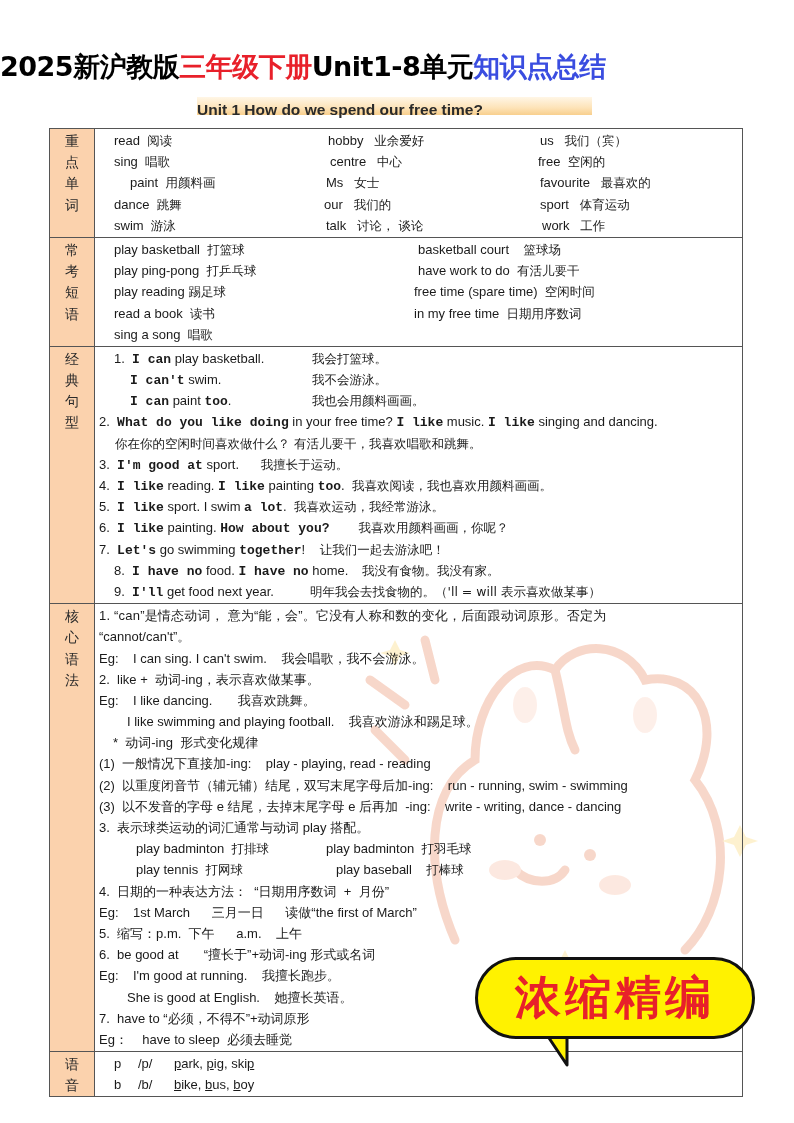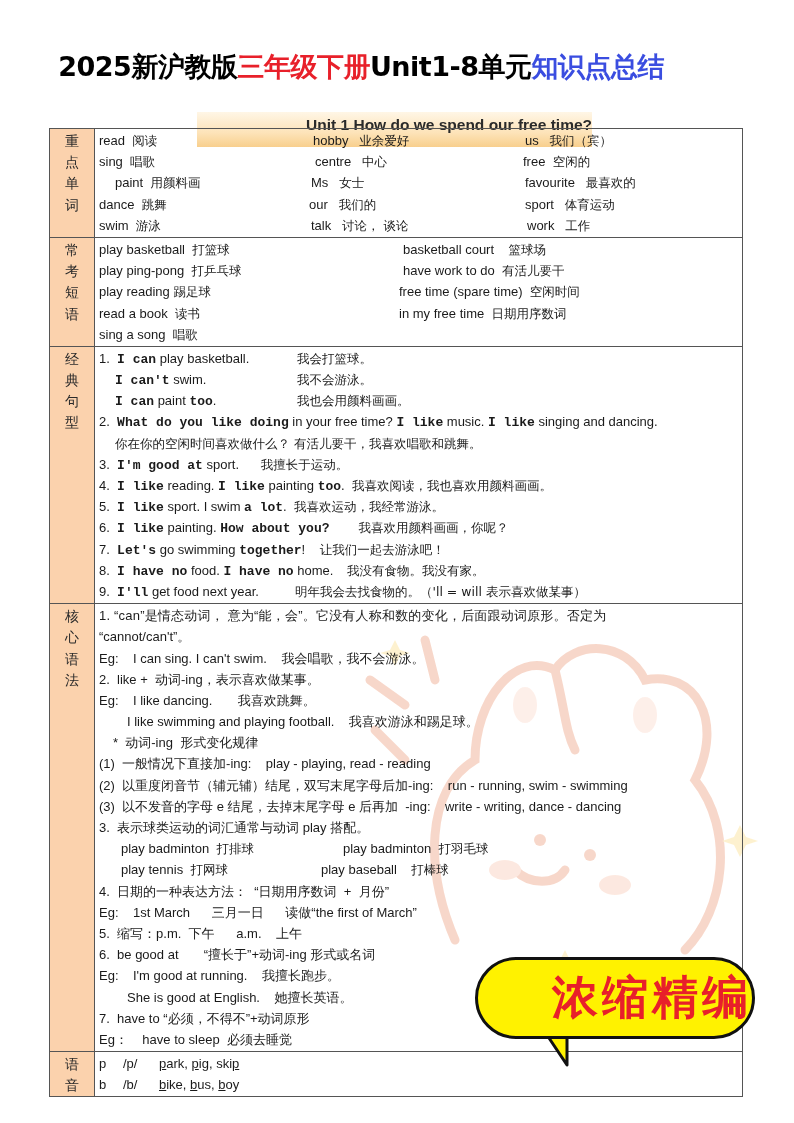--- a/index.html
+++ b/index.html
@@ -1,66 +1,66 @@
 <!DOCTYPE html>
 <html><head>
 <meta charset="utf-8">
 <style>
   * { box-sizing: border-box; margin: 0; padding: 0; }
   html, body { width: 794px; height: 1123px; background: #ffffff; overflow: hidden; }
   body { position: relative; font-family: "Liberation Sans", "DejaVu Sans", sans-serif; color: #1a1a1a; }
 
   .main-title {
-    position: absolute; left: 0; top: 50px; width: 664px; text-align: right;
+    position: absolute; left: 0; top: 50px; width: 664px; text-align: left;
     font-family: "DejaVu Sans", sans-serif; font-weight: bold; font-size: 27px;
     letter-spacing: -0.5px; line-height: 34px;
   }
   .main-title .red { color: #e8202a; }
   .main-title .blue { color: #3a4de0; }
   .main-title .black { color: #000; }
 
   .unit-banner {
-    position: absolute; left: 197px; top: 112px; width: 395px; height: 35px;
+    position: absolute; left: 197px; top: 97px; width: 395px; height: 18px;
     background: linear-gradient(to bottom, #fff6e6 0%, #fde3b8 60%, #f8cf8d 100%);
-    text-align: right; font-size: 15.5px; font-weight: bold; color: #2a2a2a; line-height: 26px;
+    text-align: left; font-size: 15.5px; font-weight: bold; color: #2a2a2a; line-height: 26px;
   }
 
   table.main {
     position: absolute; left: 49px; top: 128px; width: 694px;
     border-collapse: collapse; border: 1.5px solid #555;
     font-size: 13px; line-height: 21.2px;
   }
   table.main td { border: 1px solid #555; vertical-align: top; }
   td.label {
     width: 45px; background: #fbd2ad; text-align: center;
     font-family: "DejaVu Sans", sans-serif; font-size: 14px; line-height: 21.2px;
     padding-top: 2px; color: #2a2a2a;
   }
   td.label span { display: block; }
   td.content { padding: 1px 0 1px 4px; position: relative; }
-  .cols3 { position: relative; height: 21.2px; white-space: nowrap; }
+  .cols3 { position: relative; height: 21.2px; white-space: nowrap; margin-left: 15px; }
   .cols3 span.col { position: absolute; top: 0; }
 
   .line { height: 21.2px; white-space: nowrap; }
   .cn { font-family: "DejaVu Sans", sans-serif; font-size: 12.5px; }
   b { font-weight: bold; font-family: Liberation Mono, monospace; }
   u { text-decoration: underline; }
 
   .bunny {
     position: absolute; left: 365px; top: 610px; width: 400px; height: 380px;
     pointer-events: none; opacity: 0.55;
   }
 
   .badge {
     position: absolute; left: 475px; top: 957px; width: 280px; height: 90px;
   }
   .badge-bubble {
     position: absolute; left: 0; top: 0; width: 280px; height: 82px;
     background: #fff200; border: 3px solid #111; border-radius: 41px;
-    text-align: right;
+    text-align: center;
     font-family: "DejaVu Sans", sans-serif; font-weight: bold; font-size: 46px;
     line-height: 74px; color: #e8202a; letter-spacing: 4px;
   }
   .badge-tail { position: absolute; left: 70px; top: 76px; }
 </style>
 </head>
 <body>
 
 <div class="main-title">
   <span class="black">2025新沪教版</span><span class="red">三年级下册</span><span class="black">Unit1-8单元</span><span class="blue">知识点总结</span>
@@ -221,21 +221,21 @@
       <div class="line" style="white-space:pre">2.  like +  动词-ing，表示喜欢做某事。</div>
       <div class="line" style="white-space:pre">Eg:    I like dancing.       我喜欢跳舞。</div>
       <div class="line" style="white-space:pre;padding-left:28px">I like swimming and playing football.    我喜欢游泳和踢足球。</div>
       <div class="line" style="white-space:pre;padding-left:14px">*  动词-ing  形式变化规律</div>
       <div class="line" style="white-space:pre">(1)  一般情况下直接加-ing:    play - playing, read - reading</div>
       <div class="line" style="white-space:pre">(2)  以重度闭音节（辅元辅）结尾，双写末尾字母后加-ing:    run - running, swim - swimming</div>
       <div class="line" style="white-space:pre">(3)  以不发音的字母 e 结尾，去掉末尾字母 e 后再加  -ing:    write - writing, dance - dancing</div>
       <div class="line" style="white-space:pre">3.  表示球类运动的词汇通常与动词 play 搭配。</div>
       <div class="cols3">
         <span class="col" style="left:22px"><span>play badminton</span>&nbsp; <span class="cn">打排球</span></span>
-        <span class="col" style="left:244px"><span>play badminton</span>&nbsp; <span class="cn">打羽毛球</span></span>
+        <span class="col" style="left:212px"><span>play badminton</span>&nbsp; <span class="cn">打羽毛球</span></span>
       </div>
       <div class="cols3">
         <span class="col" style="left:22px"><span>play tennis</span>&nbsp; <span class="cn">打网球</span></span>
         <span class="col" style="left:222px"><span>play baseball</span>&nbsp;&nbsp;&nbsp; <span class="cn">打棒球</span></span>
       </div>
       <div class="line" style="white-space:pre">4.  日期的一种表达方法：  “日期用序数词  +  月份”</div>
       <div class="line" style="white-space:pre">Eg:    1st March      三月一日      读做“the first of March”</div>
       <div class="line" style="white-space:pre">5.  缩写：p.m.  下午      a.m.    上午</div>
       <div class="line" style="white-space:pre">6.  be good at       “擅长于”+动词-ing 形式或名词</div>
       <div class="line" style="white-space:pre">Eg:    I'm good at running.    我擅长跑步。</div>

